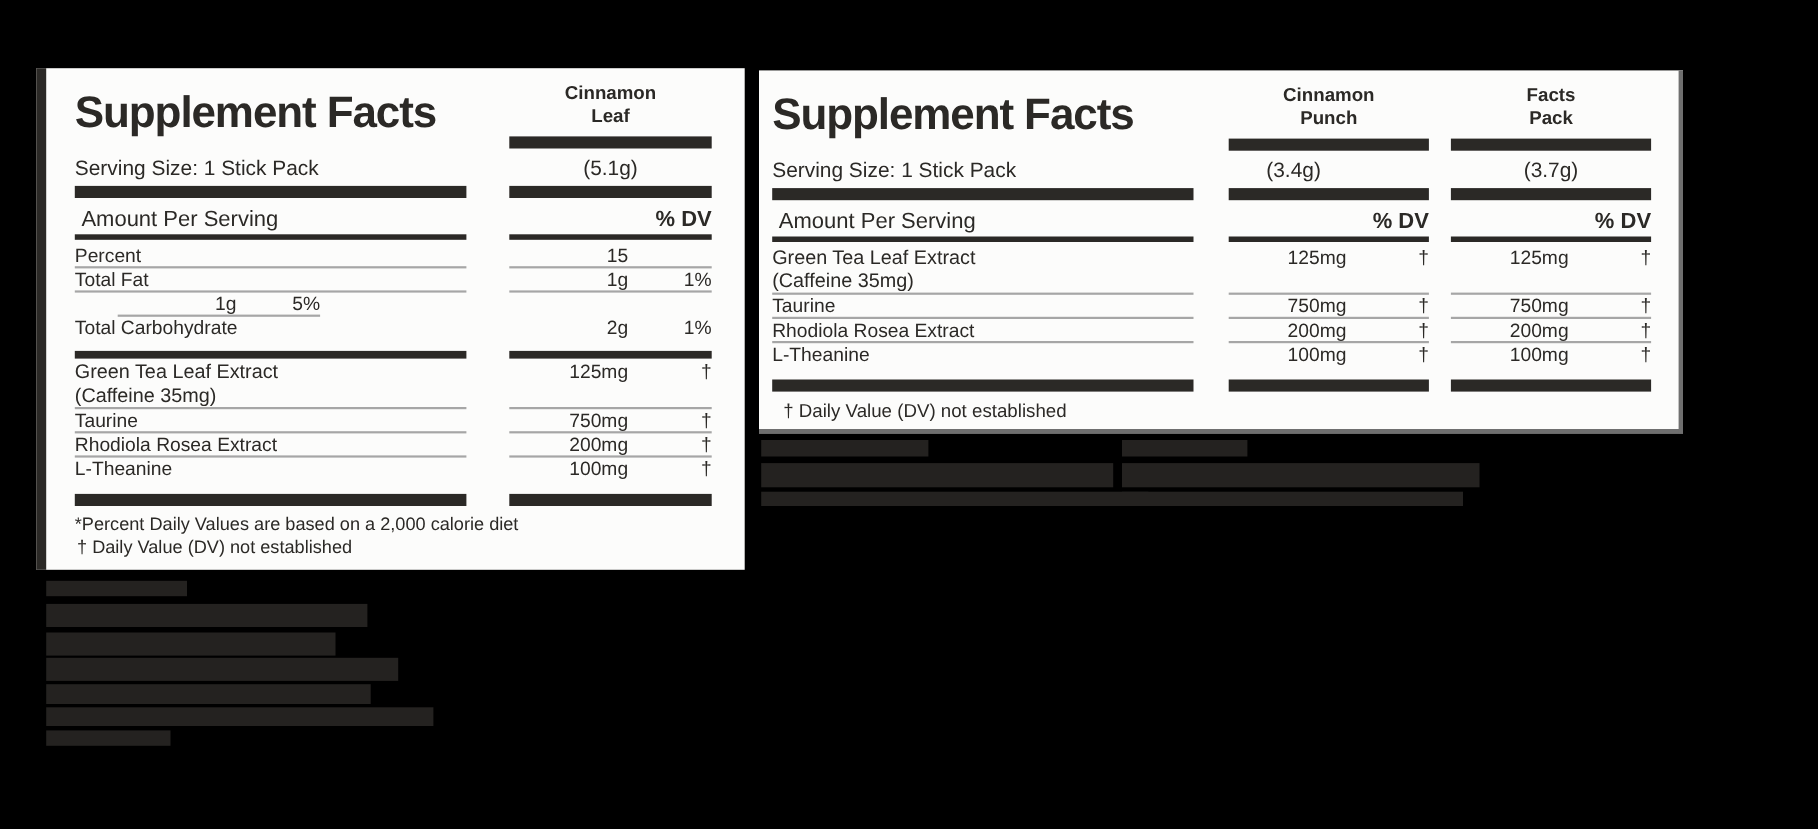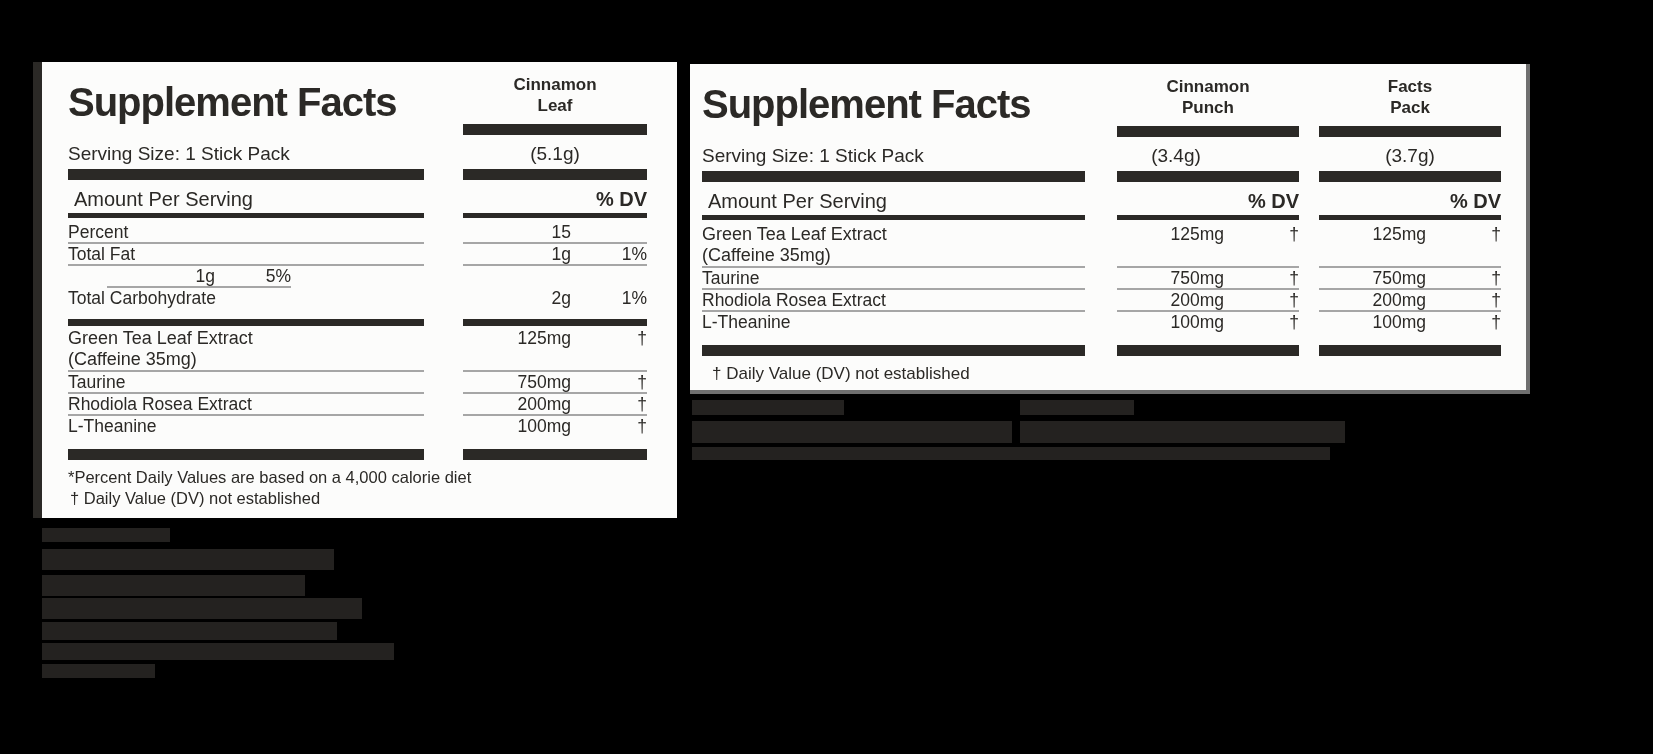--- a/index.html
+++ b/index.html
@@ -154,21 +154,21 @@
         <span class="dv">†</span>
       </div>
     </div>
 
     <div class="barrow" style="height:11px;margin-top:2px">
       <div class="lblcol thickbar"></div>
       <div class="valcol thickbar"></div>
     </div>
 
     <div class="fnotes">
-      <div>*Percent Daily Values are based on a 4,000 calorie diet</div>
+      <div>*Percent Daily Values are based on a 2,000 calorie diet</div>
       <div style="padding-left:2px">†  Daily Value (DV) not established</div>
     </div>
   </div>
 
   <div class="card card-right">
 
     <div class="hdr">
       <div class="rlbl title">Supplement Facts</div>
       <div class="fcol">
         <div class="flavname">Cinnamon</div>

